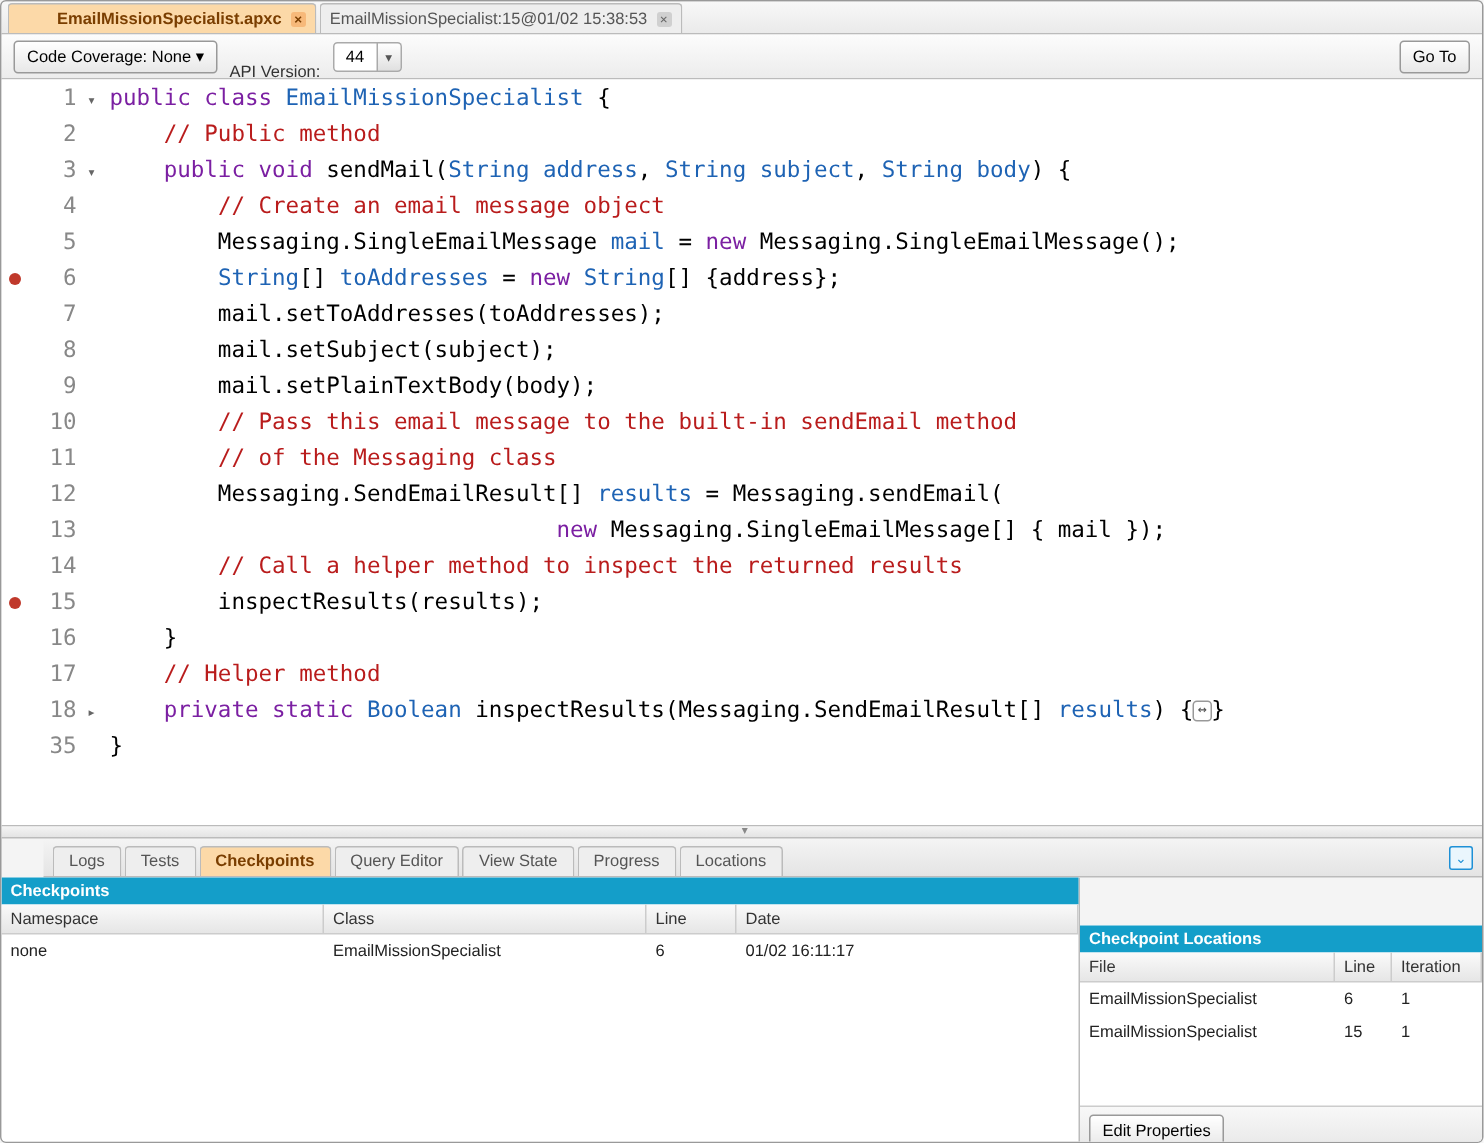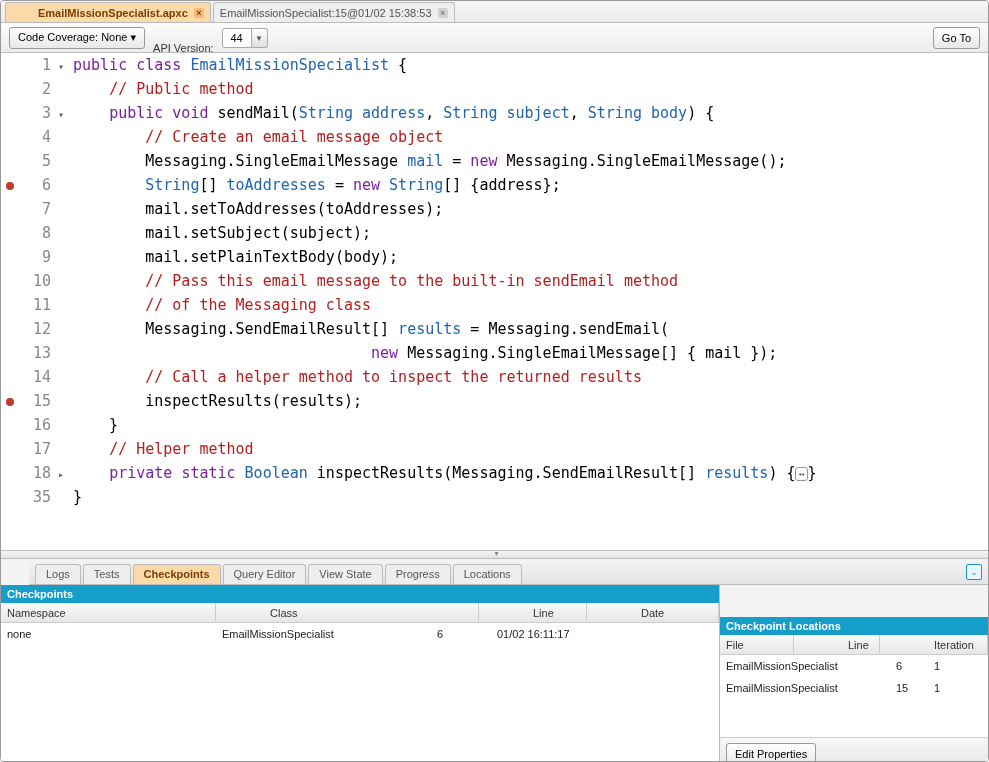--- a/index.html
+++ b/index.html
@@ -124,21 +124,21 @@
   .btab.active { background:#fcd9a8; color:#7a3e00; font-weight:bold;}
   .chev-box { margin-left:auto; margin-right:6px; width:16px;height:16px;border:1px solid #1e90d6;border-radius:2px;background:#eaf6fd;font-size:9px;text-align:center;line-height:14px;color:#1e90d6;cursor:pointer;align-self:center;}
   
   .bottom-panels { display:flex; height:180px; }
   .panel-left { flex:1; border-right:1px solid #bbb; display:flex; flex-direction:column; background:#fff;}
   .panel-right { width:268px; display:flex; flex-direction:column; background:#fff;margin-top:32px;}
   .panel-header {
     background:#149ec9; color:#fff; font-weight:bold; font-size:11px;
     height:18px; line-height:18px; padding:0 6px;
   }
-  .grid-head { display:flex; background:linear-gradient(#fafafa,#e6e6e6); border-bottom:1px solid #ccc; height:20px; font-size:11px; color:#333;gap:48px;}
+  .grid-head { display:flex; background:linear-gradient(#fafafa,#e6e6e6); border-bottom:1px solid #ccc; height:20px; font-size:11px; color:#333;}
   .grid-head > div { border-right:1px solid #ccc; padding:0 6px; line-height:20px;}
   .grid-row { display:flex; height:22px; font-size:11px; color:#222;}
   .grid-row > div { padding:0 6px; line-height:22px; border-right:1px solid transparent;}
   .colL-ns{width:215px;} .colL-cls{width:215px;} .colL-ln{width:60px;} .colL-dt{flex:1;}
   .colR-file{flex:1;} .colR-ln{width:38px;} .colR-it{width:60px;}
   .panel-footer { height:28px; background:linear-gradient(#f8f8f8,#e8e8e8); border-top:1px solid #ccc; display:flex; align-items:flex-end; padding:0 6px;}
 </style>
 </head>
 <body>
 

